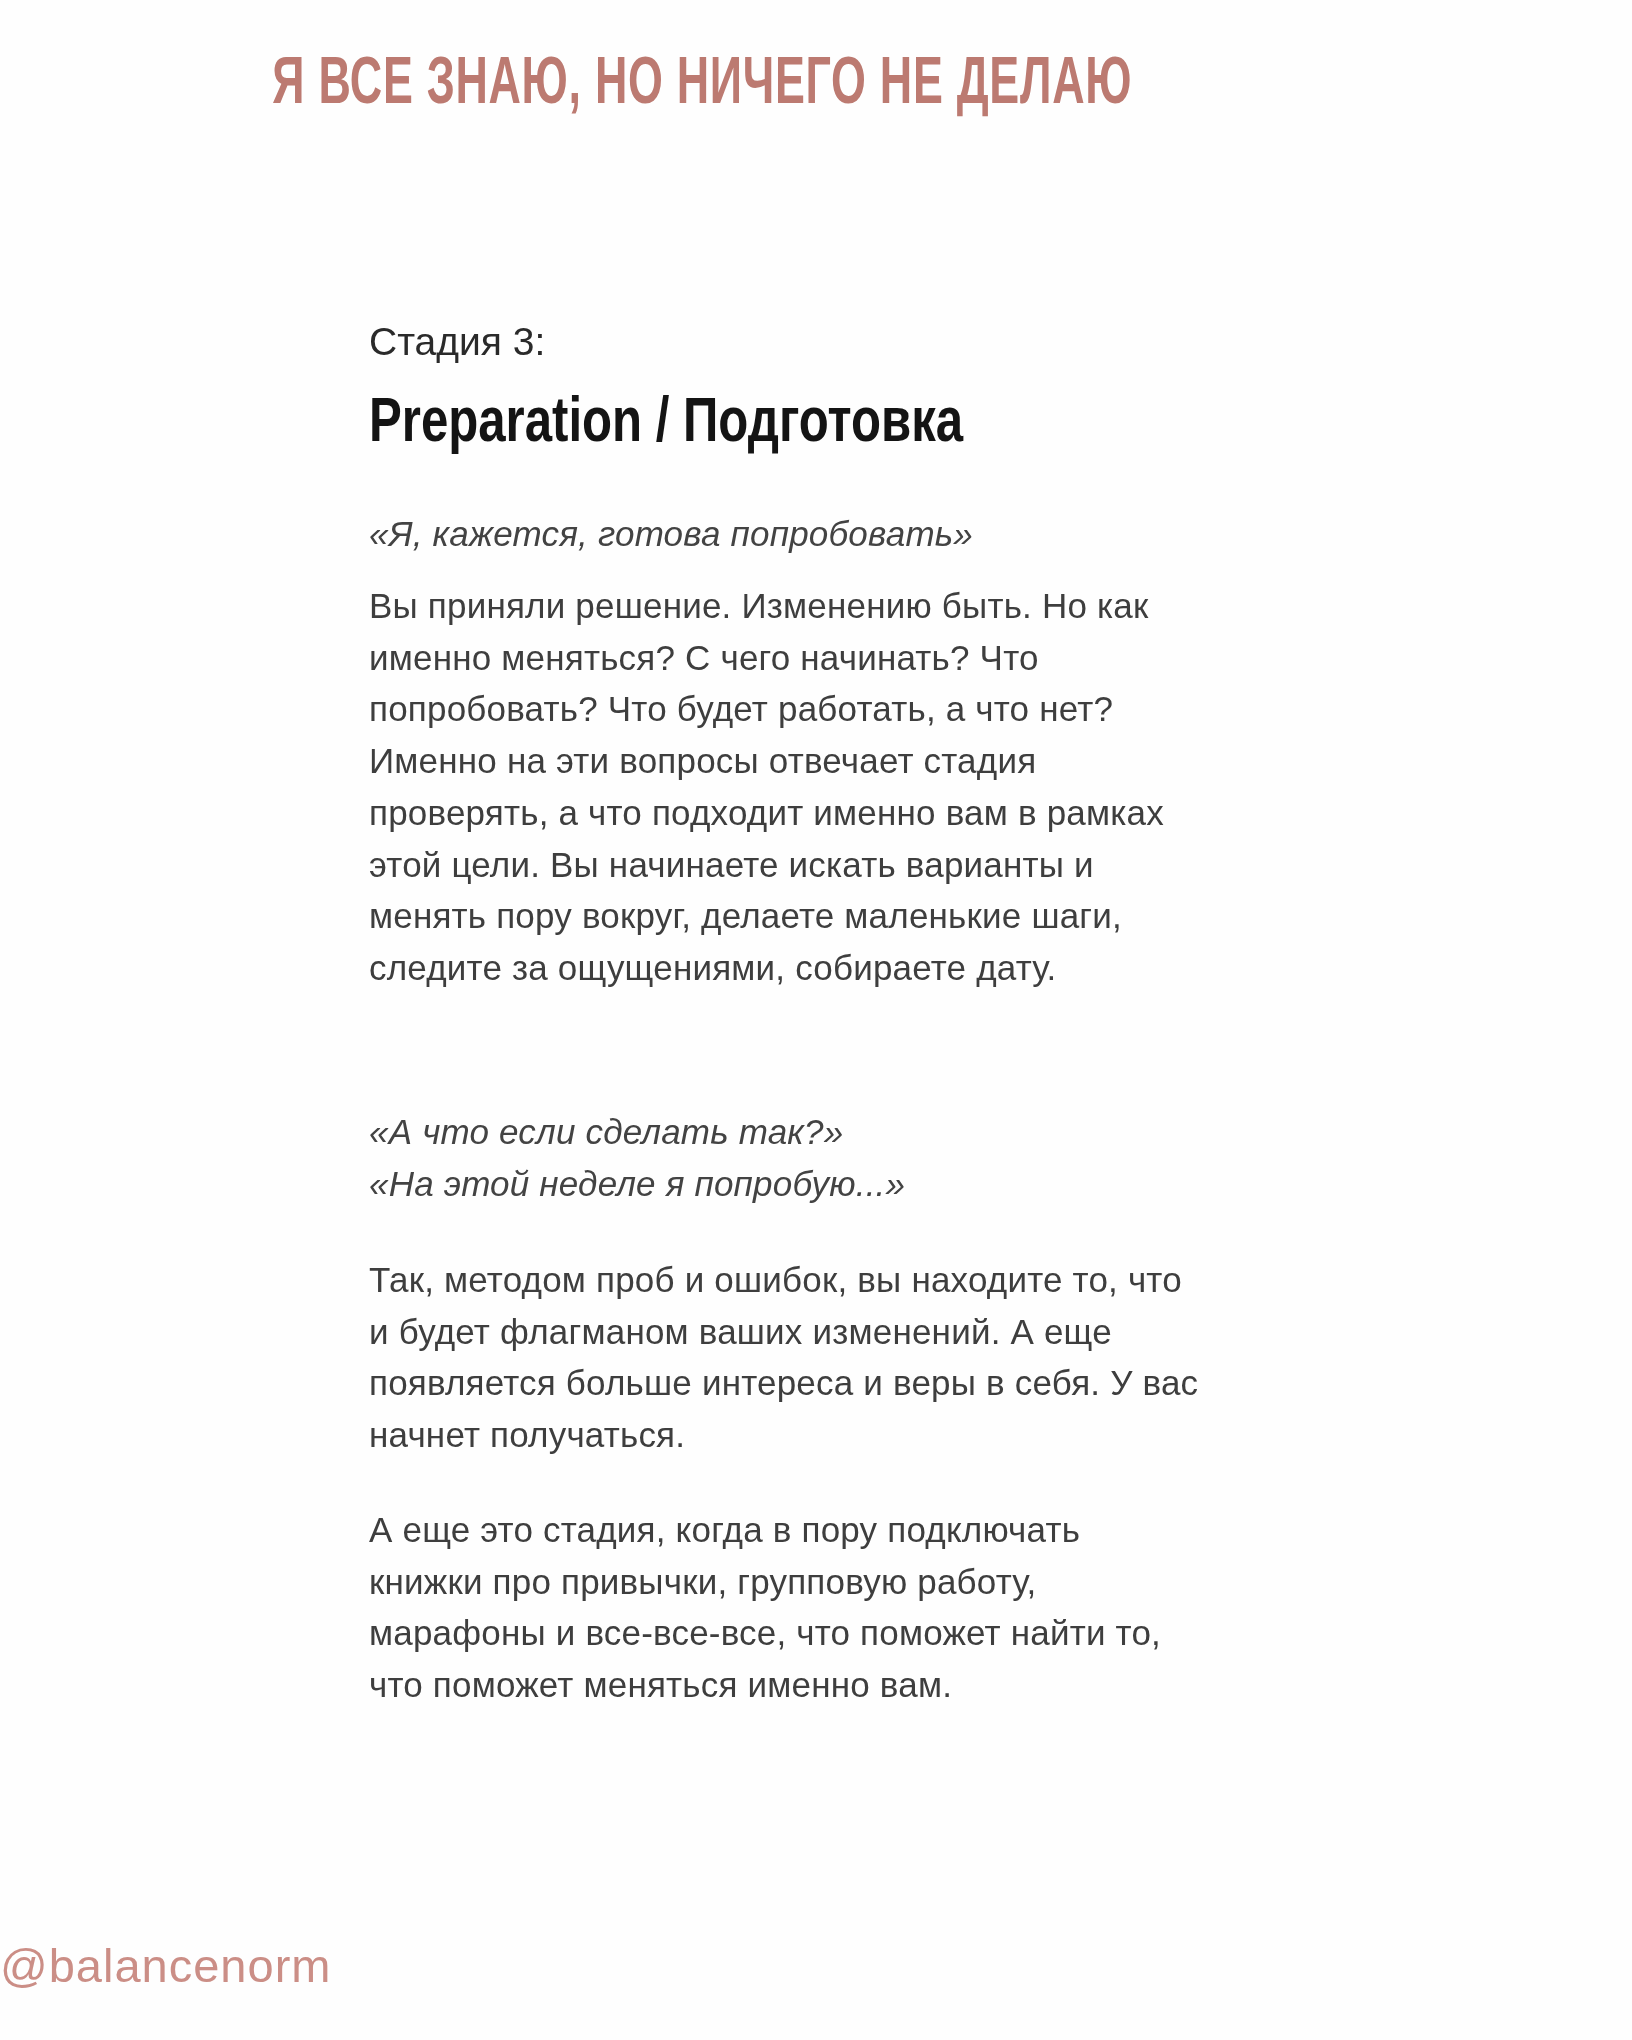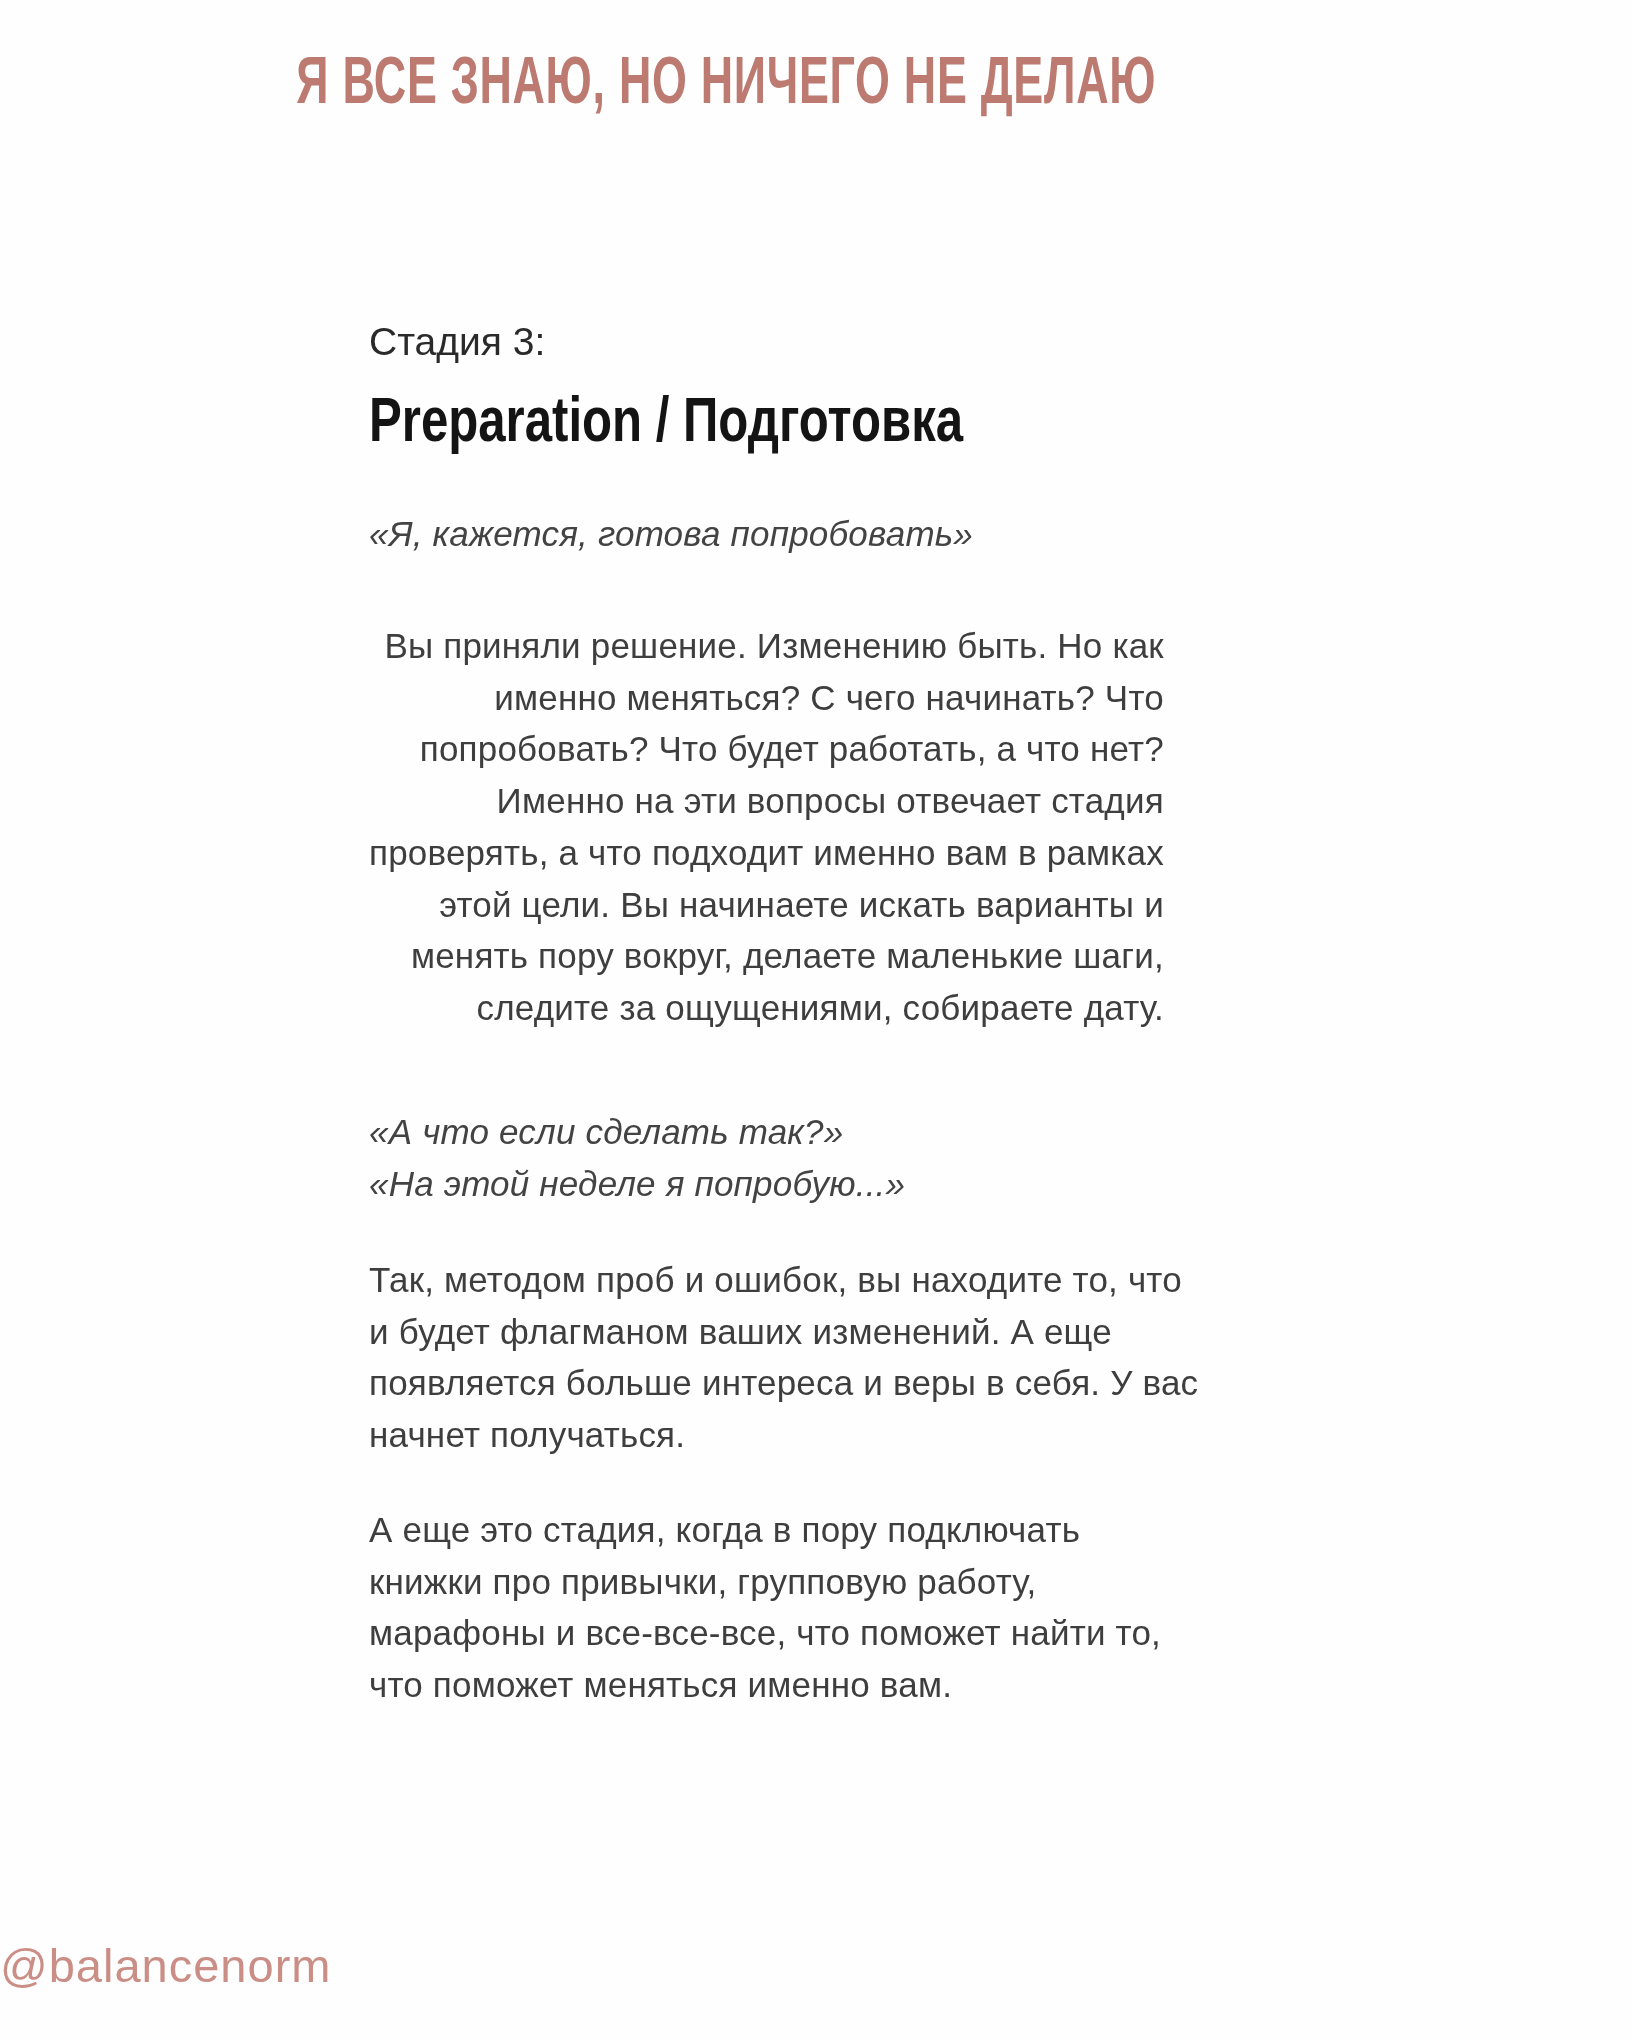--- a/index.html
+++ b/index.html
@@ -17,21 +17,20 @@
   }
 
   
   .header {
     position: absolute;
     top: 42px;
     left: 0;
     width: 1404px;
     text-align: center;
     white-space: nowrap;
-    margin-left: 24px;
   }
   .header .condensed {
     display: inline-block;
     transform: scaleX(0.68);
     transform-origin: center;
     font-weight: bold;
     font-size: 66px;
     letter-spacing: 1px;
     color: #bc7a71;
   }
@@ -68,21 +67,21 @@
     line-height: 51.7px;
     color: #3e3e3e;
     letter-spacing: 0.2px;
   }
   .italic {
     font-style: italic;
     color: #434343;
   }
 
   .quote-1 { position: absolute; top: 508px;  left: 369px; }
-  .para-1  { position: absolute; top: 620px;  left: 369px; text-align: right; }
+  .para-1  { position: absolute; top: 580px;  left: 369px; }
   .quote-2 { position: absolute; top: 1106px; left: 369px; }
   .para-2  { position: absolute; top: 1254px; left: 369px; }
   .para-3  { position: absolute; top: 1504px; left: 369px; }
 
   
   .footer {
     position: absolute;
     top: 1938px;
     left: 0;
     width: 1632px;

